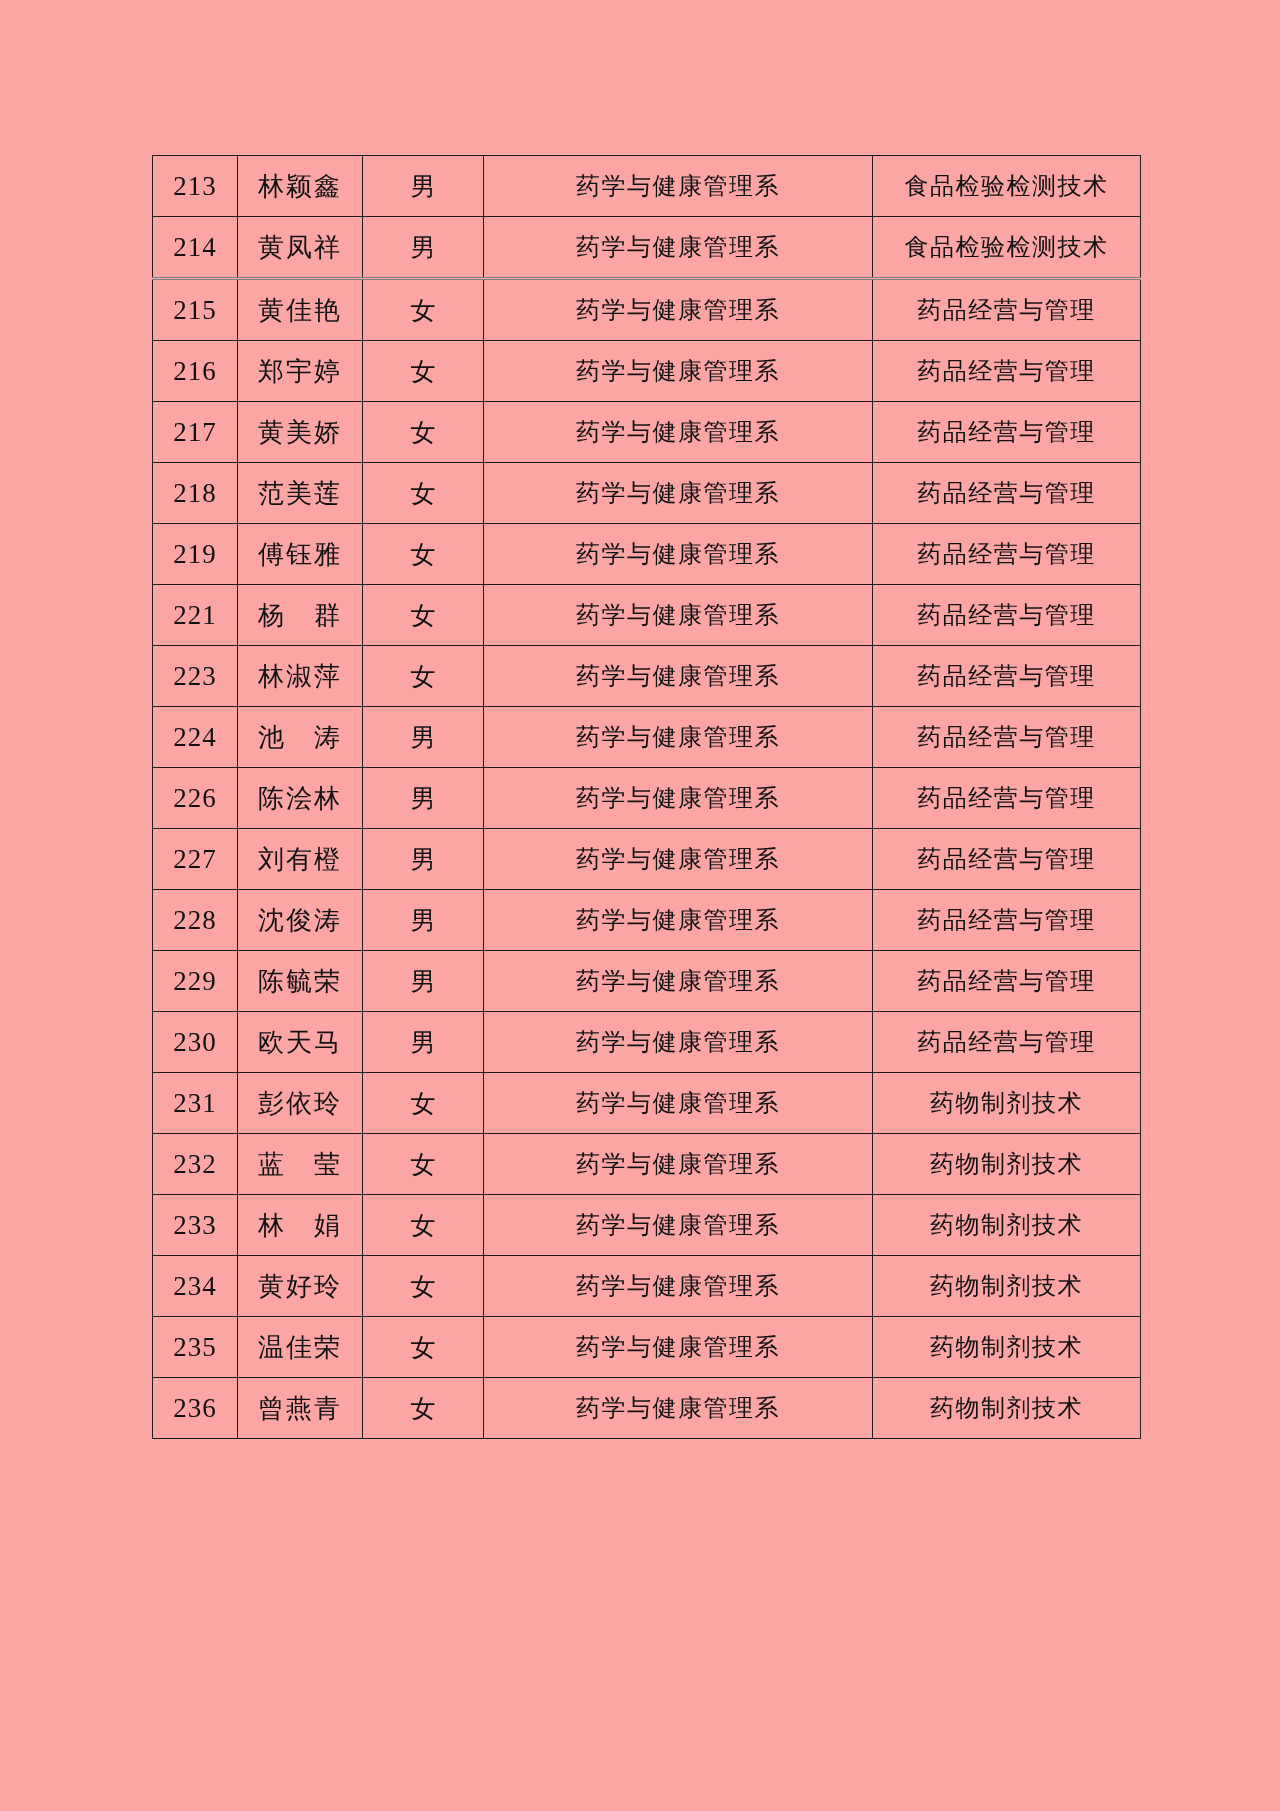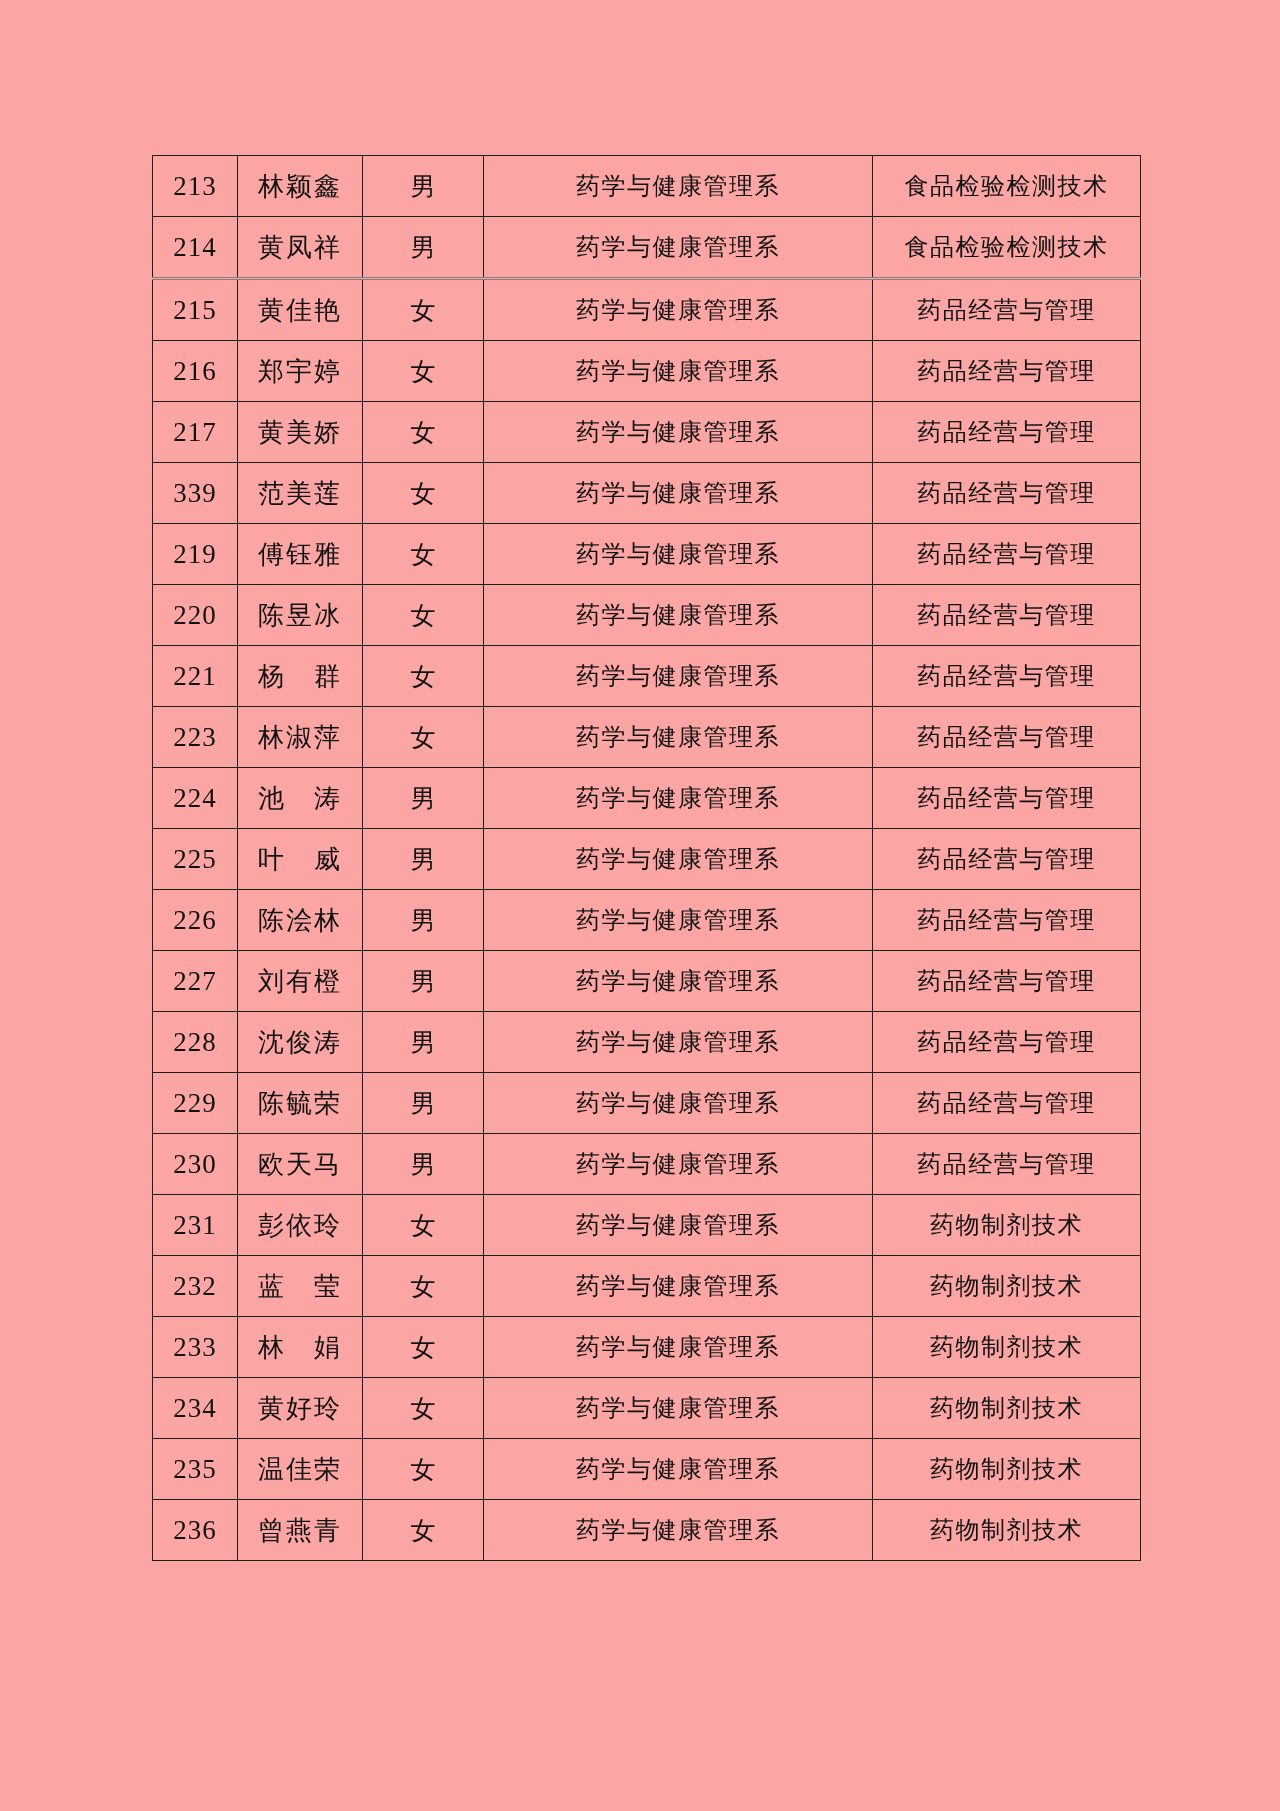--- a/index.html
+++ b/index.html
@@ -95,64 +95,50 @@
     <td class="c-major">药品经营与管理</td>
   </tr>
         <tr>
     <td class="c-no">217</td>
     <td class="c-name">黄美娇</td>
     <td class="c-gender">女</td>
     <td class="c-dept">药学与健康管理系</td>
     <td class="c-major">药品经营与管理</td>
   </tr>
         <tr>
-    <td class="c-no">339</td>
+    <td class="c-no">218</td>
     <td class="c-name">范美莲</td>
     <td class="c-gender">女</td>
     <td class="c-dept">药学与健康管理系</td>
     <td class="c-major">药品经营与管理</td>
   </tr>
         <tr>
     <td class="c-no">219</td>
     <td class="c-name">傅钰雅</td>
     <td class="c-gender">女</td>
     <td class="c-dept">药学与健康管理系</td>
     <td class="c-major">药品经营与管理</td>
   </tr>
         <tr>
-    <td class="c-no">220</td>
-    <td class="c-name">陈昱冰</td>
-    <td class="c-gender">女</td>
-    <td class="c-dept">药学与健康管理系</td>
-    <td class="c-major">药品经营与管理</td>
-  </tr>
-        <tr>
     <td class="c-no">221</td>
     <td class="c-name">杨　群</td>
     <td class="c-gender">女</td>
     <td class="c-dept">药学与健康管理系</td>
     <td class="c-major">药品经营与管理</td>
   </tr>
         <tr>
     <td class="c-no">223</td>
     <td class="c-name">林淑萍</td>
     <td class="c-gender">女</td>
     <td class="c-dept">药学与健康管理系</td>
     <td class="c-major">药品经营与管理</td>
   </tr>
         <tr>
     <td class="c-no">224</td>
     <td class="c-name">池　涛</td>
-    <td class="c-gender">男</td>
-    <td class="c-dept">药学与健康管理系</td>
-    <td class="c-major">药品经营与管理</td>
-  </tr>
-        <tr>
-    <td class="c-no">225</td>
-    <td class="c-name">叶　威</td>
     <td class="c-gender">男</td>
     <td class="c-dept">药学与健康管理系</td>
     <td class="c-major">药品经营与管理</td>
   </tr>
         <tr>
     <td class="c-no">226</td>
     <td class="c-name">陈浍林</td>
     <td class="c-gender">男</td>
     <td class="c-dept">药学与健康管理系</td>
     <td class="c-major">药品经营与管理</td>

